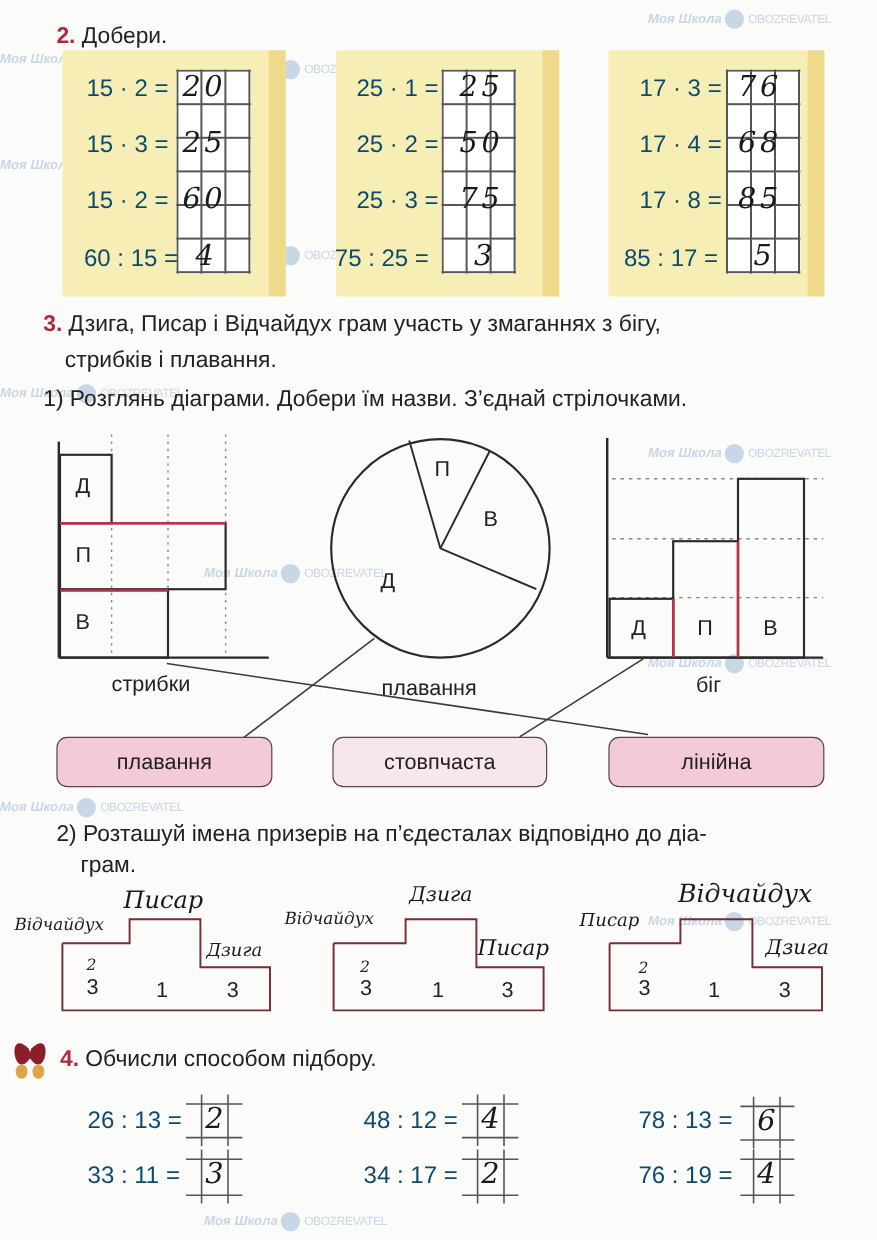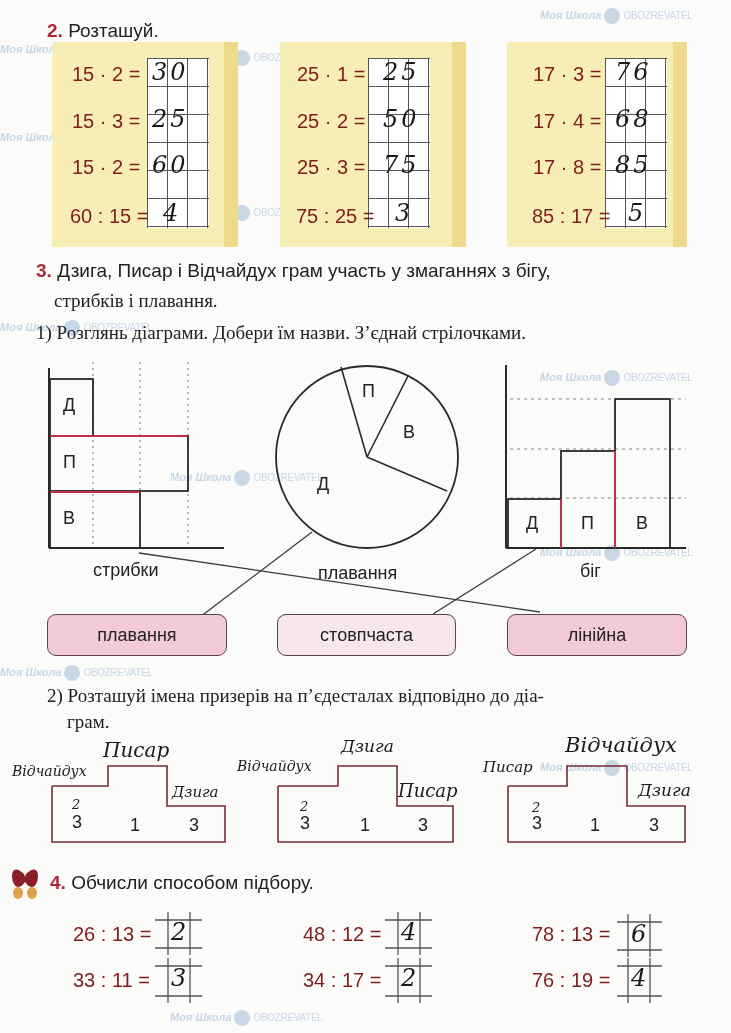--- a/index.html
+++ b/index.html
@@ -6,28 +6,28 @@
   body{width:731px;height:1033px;background:#fbfbf9;position:relative;overflow:hidden;font-family:"Liberation Sans",sans-serif;color:#1e1e1e;}
   .abs{position:absolute;}
   .wm{position:absolute;font-size:11px;color:#b7cbe0;font-style:italic;font-weight:bold;white-space:nowrap;opacity:.75;}
   .wm .c{display:inline-block;width:16px;height:16px;border-radius:50%;background:#b7cbe0;vertical-align:middle;margin:0 3px;}
   .wm .o{font-style:normal;font-weight:normal;letter-spacing:-.3px;font-size:10px;}
   .task-title{position:absolute;font-size:19px;color:#222;white-space:nowrap;}
   .task-num{color:#b0283d;font-weight:bold;}
   .panel{position:absolute;background:#f7eeb5;border-radius:2px;}
   .panel .edge{position:absolute;top:0;bottom:0;width:14px;background:#efd98a;}
   .eq-row{position:absolute;display:flex;align-items:center;height:38px;}
-  .eq-expr{font-size:20px;color:#7f1d1d;white-space:nowrap;}
+  .eq-expr{font-size:20px;color:#0c4a6e;white-space:nowrap;}
   .grid-cell{position:absolute;background:#fff;
     background-image:linear-gradient(#555 1.5px,transparent 1.5px),linear-gradient(90deg,#555 1.5px,transparent 1.5px);
     background-size:20px 28px;}
   .hand{position:absolute;font-family:"DejaVu Serif",serif;font-style:italic;font-size:24px;color:#1a1a1a;white-space:nowrap;letter-spacing:3px;}
   .btn{position:absolute;height:40px;border:1.6px solid #5a4448;border-radius:9px;display:flex;align-items:center;justify-content:center;font-size:18px;color:#222;}
   .chart-label{position:absolute;font-size:18px;color:#222;}
-  .sub-text{position:absolute;font-size:18px;color:#222;white-space:nowrap;font-family:Liberation Serif, serif;}
+  .sub-text{position:absolute;font-size:18px;color:#222;white-space:nowrap;}
   .script{position:absolute;font-family:"DejaVu Serif",serif;font-style:italic;font-size:17px;color:#1a1a1a;white-space:nowrap;}
   .podnum{position:absolute;font-size:18px;color:#222;}
   .smallnum{position:absolute;font-family:"DejaVu Serif",serif;font-style:italic;font-size:13px;color:#222;}
 </style>
 </head>
 <body>
 
 <div>
   <div class="wm" style="left:0;top:42px"><span>Моя Школа</span><span class="c"></span><span class="o">OBOZREVATEL</span></div>
   <div class="wm" style="left:170px;top:50px"><span>Моя Школа</span><span class="c"></span><span class="o">OBOZREVATEL</span></div>
@@ -38,39 +38,39 @@
   <div class="wm" style="left:540px;top:370px"><span>Моя Школа</span><span class="c"></span><span class="o">OBOZREVATEL</span></div>
   <div class="wm" style="left:170px;top:470px"><span>Моя Школа</span><span class="c"></span><span class="o">OBOZREVATEL</span></div>
   <div class="wm" style="left:540px;top:545px"><span>Моя Школа</span><span class="c"></span><span class="o">OBOZREVATEL</span></div>
   <div class="wm" style="left:0;top:665px"><span>Моя Школа</span><span class="c"></span><span class="o">OBOZREVATEL</span></div>
   <div class="wm" style="left:540px;top:760px"><span>Моя Школа</span><span class="c"></span><span class="o">OBOZREVATEL</span></div>
   <div class="wm" style="left:170px;top:1010px"><span>Моя Школа</span><span class="c"></span><span class="o">OBOZREVATEL</span></div>
 </div>
 
 <div class="task-title" style="left:47px;top:20px">
   <span class="task-num">2.</span>
-  <span>Розташуй.</span>
+  <span>Добери.</span>
 </div>
 
 <div class="panel" style="left:52px;top:42px;width:186px;height:205px">
     <div class="edge" style="right:0"></div>
   </div>
 <div class="panel" style="left:280px;top:42px;width:186px;height:205px">
     <div class="edge" style="right:0"></div>
   </div>
 <div class="panel" style="left:507px;top:42px;width:180px;height:205px">
     <div class="edge" style="right:0"></div>
   </div>
 
 <div>
   <div class="grid-cell" style="left:147px;top:58px;width:62px;height:170px"></div>
   <div class="eq-row" style="left:72px;top:55px">
       <span class="eq-expr">15 · 2 =</span>
     </div>
-  <div class="hand" style="left:152px;top:58px">30</div>
+  <div class="hand" style="left:152px;top:58px">20</div>
   <div class="eq-row" style="left:72px;top:102px">
       <span class="eq-expr">15 · 3 =</span>
     </div>
   <div class="hand" style="left:152px;top:105px">25</div>
   <div class="eq-row" style="left:72px;top:148px">
       <span class="eq-expr">15 · 2 =</span>
     </div>
   <div class="hand" style="left:152px;top:151px">60</div>
   <div class="eq-row" style="left:70px;top:197px">
       <span class="eq-expr">60 : 15 =</span>
@@ -85,41 +85,41 @@
     </div>
   <div class="hand" style="left:383px;top:58px">25</div>
   <div class="eq-row" style="left:297px;top:102px">
       <span class="eq-expr">25 · 2 =</span>
     </div>
   <div class="hand" style="left:383px;top:105px">50</div>
   <div class="eq-row" style="left:297px;top:148px">
       <span class="eq-expr">25 · 3 =</span>
     </div>
   <div class="hand" style="left:383px;top:151px">75</div>
-  <div class="eq-row" style="left:296px;top:197px">
+  <div class="eq-row" style="left:279px;top:197px">
       <span class="eq-expr">75 : 25 =</span>
     </div>
   <div class="hand" style="left:395px;top:199px">3</div>
 </div>
 
 <div>
   <div class="grid-cell" style="left:605px;top:58px;width:62px;height:170px"></div>
   <div class="eq-row" style="left:533px;top:55px">
       <span class="eq-expr">17 · 3 =</span>
     </div>
   <div class="hand" style="left:615px;top:58px">76</div>
   <div class="eq-row" style="left:533px;top:102px">
       <span class="eq-expr">17 · 4 =</span>
     </div>
   <div class="hand" style="left:615px;top:105px">68</div>
   <div class="eq-row" style="left:533px;top:148px">
       <span class="eq-expr">17 · 8 =</span>
     </div>
   <div class="hand" style="left:615px;top:151px">85</div>
-  <div class="eq-row" style="left:532px;top:197px">
+  <div class="eq-row" style="left:520px;top:197px">
       <span class="eq-expr">85 : 17 =</span>
     </div>
   <div class="hand" style="left:628px;top:199px">5</div>
 </div>
 
 <div class="task-title" style="left:36px;top:260px;font-size:19px">
   <span class="task-num">3.</span>
   <span>Дзига, Писар і Відчайдух грам участь у змаганнях з бігу,</span>
 </div>
 <div class="sub-text" style="left:54px;top:290px;font-size:19px">стрибків і плавання.</div>

